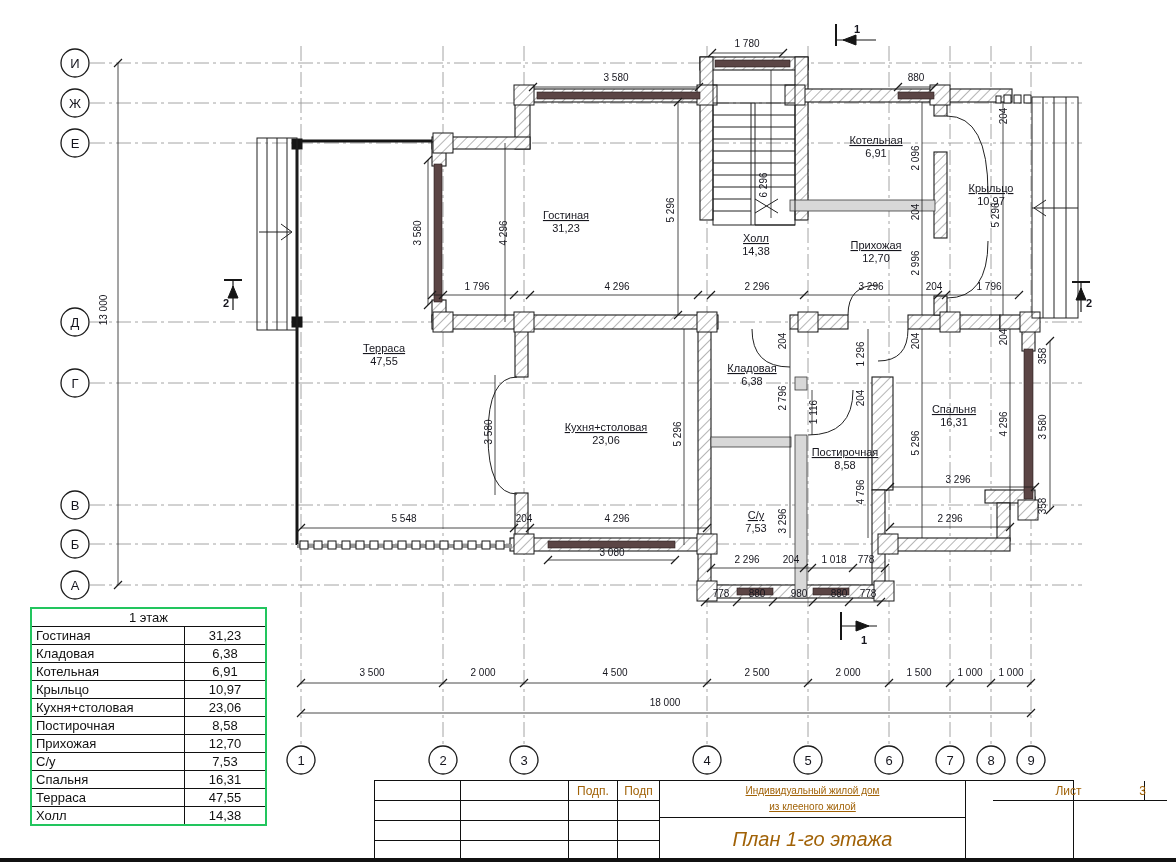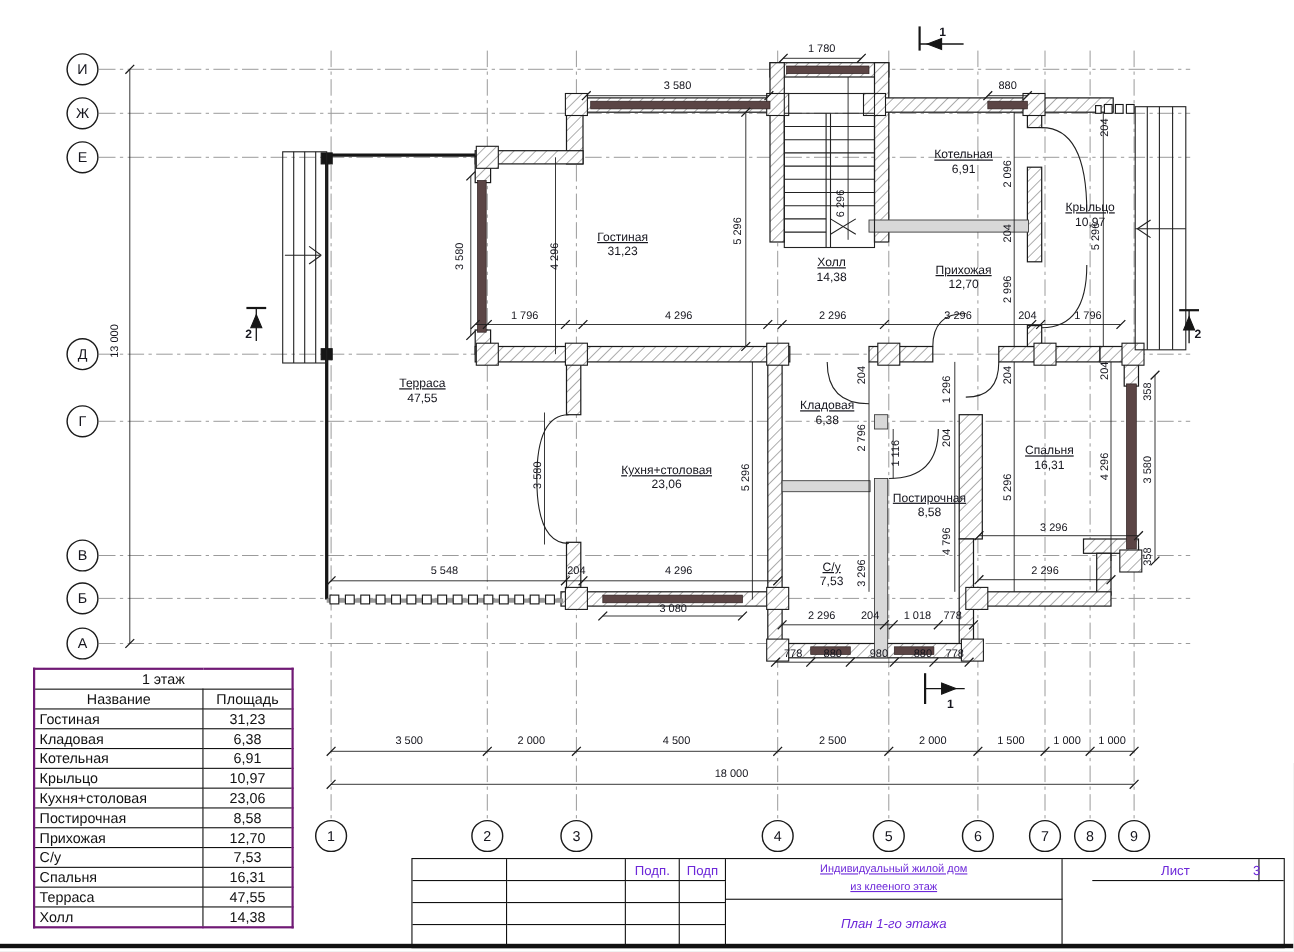--- a/index.html
+++ b/index.html
@@ -11,28 +11,28 @@
   .room-area{font-size:11px;}
   .axis-t{font-size:13px;}
   .sec-t{font-size:11px;font-weight:bold;}
   
   #legend{position:absolute;left:30px;top:607px;width:237px;border-collapse:collapse;
           background:#fff;font-size:13px;color:#111;}
   #legend td,#legend th{border:1px solid #111;padding:0 4px;height:17px;font-weight:normal;white-space:nowrap;}
   #legend .tt{text-align:center;}
   #legend .hd{text-align:center;}
   #legend .ar{text-align:center;width:72px;}
-  #legend{border:2px solid #701a75;}
+  #legend{border:2px solid #22c55e;}
   
-  #tblock{position:absolute;left:374px;top:780px;width:794px;height:82px;border:1.5px solid #111;
-          box-sizing:border-box;color:#6d28d9;background:#fff;}
+  #tblock{position:absolute;left:374px;top:780px;width:700px;height:82px;border:1.5px solid #111;
+          box-sizing:border-box;color:#a16207;background:#fff;}
   .tb-cell{position:absolute;box-sizing:border-box;border-right:1px solid #111;border-bottom:1px solid #111;
            font-size:12px;display:flex;align-items:center;justify-content:center;overflow:hidden;}
   .tb-title{font-size:10px;text-align:center;line-height:16px;text-decoration:underline;}
-  .tb-sub{font-size:12px;font-style:italic;}
+  .tb-sub{font-size:20px;font-style:italic;}
   #botline{position:absolute;left:0;top:858px;width:1176px;height:4px;background:#111;}
 </style>
 </head>
 <body>
 
 <div id="sheet">
 
 <svg id="plan-svg" width="1176" height="865" viewBox="0 0 1176 865">
   <defs>
     <pattern id="hatch" patternUnits="userSpaceOnUse" width="7" height="7" patternTransform="rotate(45)">
@@ -386,24 +386,20 @@
       </g>
 </svg>
 
 
 <table id="legend">
   <tbody>
         <tr>
           <th colspan="2" class="tt">1 этаж</th>
         </tr>
   <tr>
-    <th class="hd">Название</th>
-    <th class="hd ar">Площадь</th>
-  </tr>
-  <tr>
           <td>Гостиная</td>
           <td class="ar">31,23</td>
         </tr>
   <tr>
           <td>Кладовая</td>
           <td class="ar">6,38</td>
         </tr>
   <tr>
           <td>Котельная</td>
           <td class="ar">6,91</td>
@@ -456,21 +452,21 @@
   <div class="tb-cell" style="left:0;top:40px;width:86px;height:20px"></div>
   <div class="tb-cell" style="left:86px;top:40px;width:108px;height:20px"></div>
   <div class="tb-cell" style="left:194px;top:40px;width:49px;height:20px"></div>
   <div class="tb-cell" style="left:243px;top:40px;width:42px;height:20px"></div>
   <div class="tb-cell" style="left:0;top:60px;width:86px;height:20px;border-bottom:none"></div>
   <div class="tb-cell" style="left:86px;top:60px;width:108px;height:20px;border-bottom:none"></div>
   <div class="tb-cell" style="left:194px;top:60px;width:49px;height:20px;border-bottom:none"></div>
   <div class="tb-cell" style="left:243px;top:60px;width:42px;height:20px;border-bottom:none"></div>
   <div class="tb-cell tb-title" style="left:285px;top:0;width:306px;height:37px;flex-direction:column">
     <span>Индивидуальный жилой дом</span>
-    <span>из клееного этаж</span>
+    <span>из клееного жилой</span>
   </div>
   <div class="tb-cell tb-sub" style="left:285px;top:37px;width:306px;height:43px;border-bottom:none">План 1-го этажа</div>
   <div class="tb-cell" style="left:618px;top:0;width:152px;height:20px">Лист</div>
   <div class="tb-cell" style="left:743px;top:0;width:49px;height:20px;border-right:none">3</div>
   <div class="tb-cell" style="left:591px;top:20px;width:201px;height:60px;border-right:none;border-bottom:none"></div>
 </div>
 
 <div id="botline"></div>
 </div>
 

